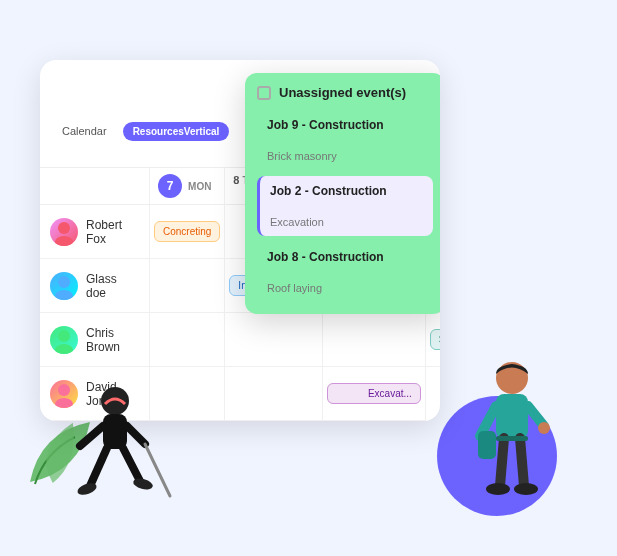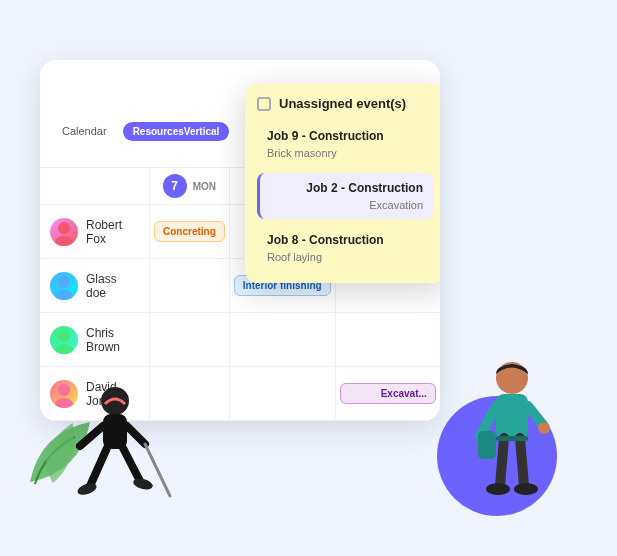--- a/index.html
+++ b/index.html
@@ -112,21 +112,21 @@
 
     
     .calendar-grid {
       display: grid;
       grid-template-columns: 110px repeat(4, 1fr);
       font-size: 11px;
     }
 
     .col-header {
       padding: 6px 8px;
-      text-align: center;
+      text-align: left;
       font-weight: 600;
       color: #555;
       border-bottom: 1px solid #eee;
       border-right: 1px solid #f0f0f0;
     }
 
     .col-header .day-num {
       display: inline-flex;
       align-items: center;
       justify-content: center;
@@ -194,38 +194,38 @@
       position: relative;
       display: flex;
       align-items: center;
       justify-content: center;
     }
 
     .event-chip {
       border-radius: 6px;
       padding: 4px 8px;
       font-size: 10px;
-      font-weight: 700;
+      font-weight: 400;
       white-space: nowrap;
       cursor: pointer;
     }
 
     .chip-orange { background: #fff3e0; color: #e65c00; border: 1px solid #ffcc80; }
     .chip-blue { background: #e3f2fd; color: #1565c0; border: 1px solid #90caf9; }
     .chip-green { background: #e8f5e9; color: #2e7d32; border: 1px solid #a5d6a7; }
     .chip-purple { background: #f3e5f5; color: #6a1b9a; border: 1px solid #ce93d8; padding-left: 40px; }
     .chip-teal { background: #e0f2f1; color: #00695c; border: 1px solid #80cbc4; }
 
     
     .dropdown-panel {
       position: absolute;
-      top: 24px;
+      top: 13px;
       right: -5px;
       width: 200px;
-      background: #fef9c3;
+      background: #86efac;
       border-radius: 12px;
       box-shadow: 0 8px 32px rgba(0,0,0,0.18);
       z-index: 10;
       padding: 12px;
     }
 
     .dropdown-header {
       display: flex;
       align-items: center;
       gap: 8px;
@@ -257,27 +257,26 @@
 
     .dropdown-item-title {
       font-size: 12px;
       font-weight: 700;
       color: #222;
     }
 
     .dropdown-item-sub {
       font-size: 11px;
       color: #777;
-      margin-top: 4px;
+      margin-top: 18px;
     }
 
     .dropdown-item.selected {
       background: #f0edff;
       border-left: 3px solid #6c63ff;
-      text-align: right;
     }
 
     
     .character {
       position: absolute;
       z-index: 3;
     }
 
     .character-left {
       bottom: 20px;

